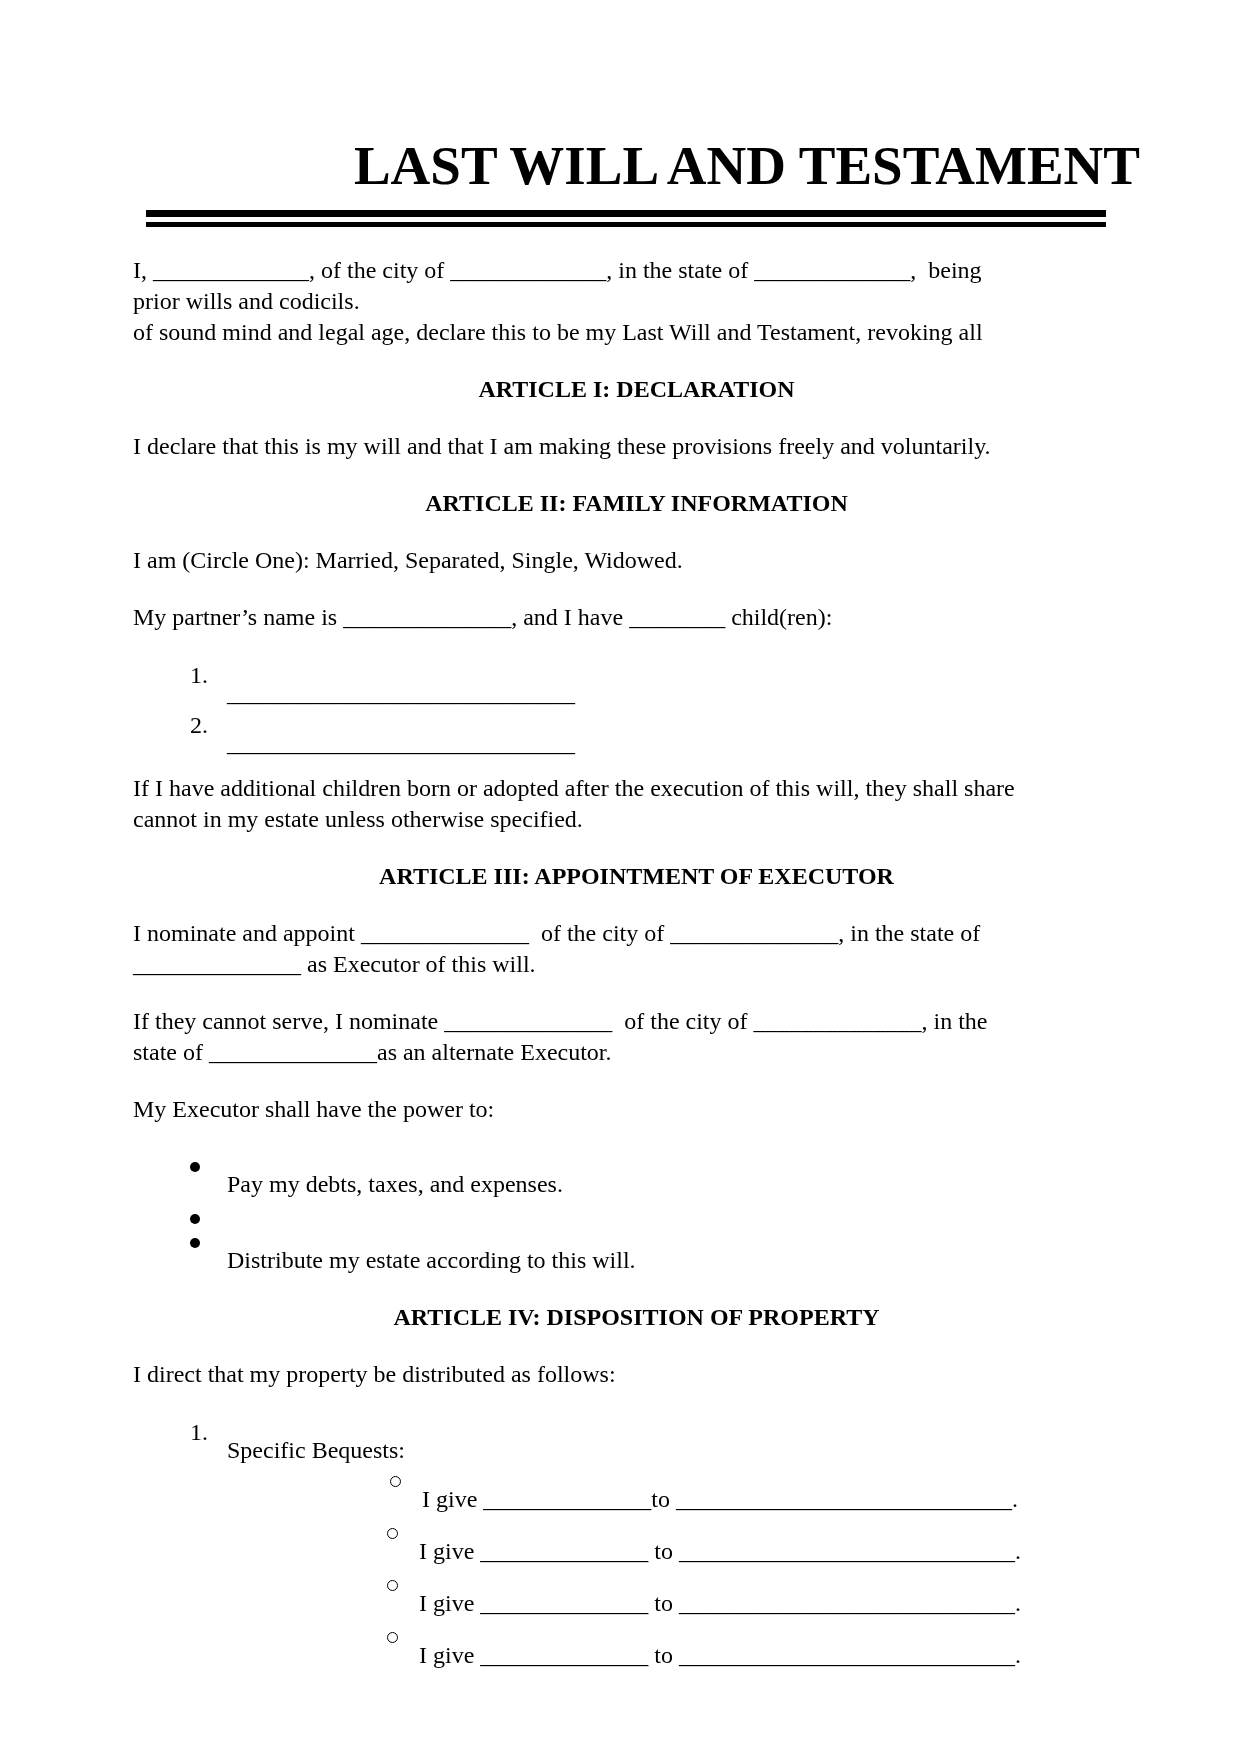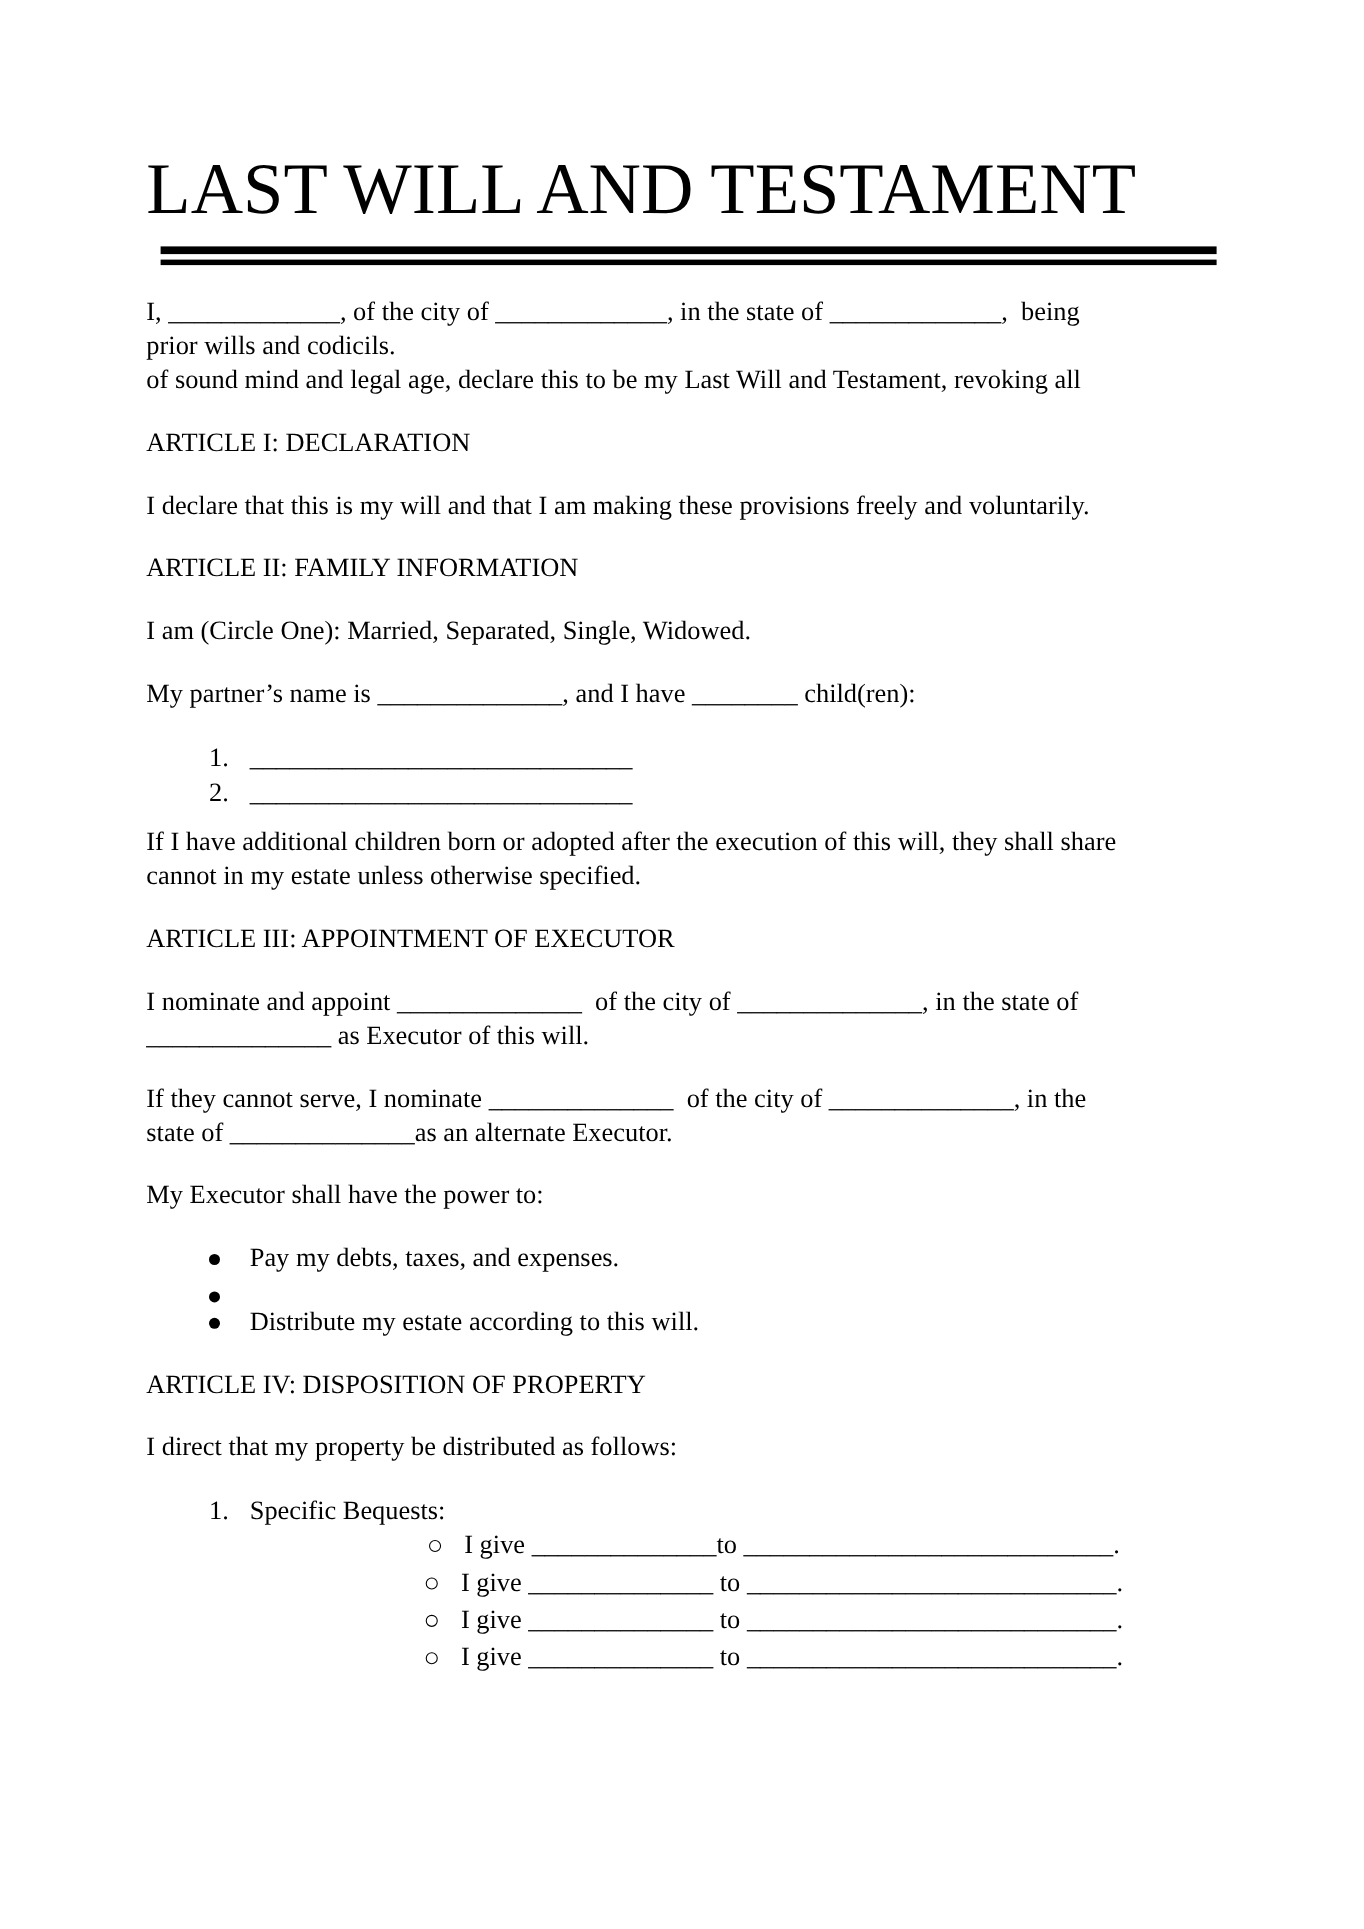--- a/index.html
+++ b/index.html
@@ -11,48 +11,48 @@
     font-family: "Liberation Serif", serif;
   }
   .page {
     box-sizing: border-box;
     width: 1240px;
     height: 1754px;
     padding: 130px 100px 0 133px;
     overflow: hidden;
   }
   .doc-title {
-    font-size: 66px;
-    font-weight: normal;
+    font-size: 55px;
+    font-weight: bold;
     line-height: 1.3;
-    text-align: left;
+    text-align: right;
     white-space: pre;
   }
   .title-rule {
     margin: 8px 0 28px 13px;
     width: 960px;
     height: 5px;
     border-top: 7px solid #000;
     border-bottom: 5px solid #000;
   }
   .p, .heading, .li { font-size: 24px; line-height: 31px; }
   .p { margin: 0 0 26px 0; }
-  .heading { font-weight: normal; margin: 0 0 26px 0; white-space: pre; }
+  .heading { font-weight: bold; margin: 0 0 26px 0; white-space: pre; text-align: center; }
   .line { white-space: pre; }
   .bold { font-weight: normal; }
 
   .list { margin: 0 0 26px 0; }
   .list.tight { margin-bottom: 14px; }
   .li { display: flex; margin: 0 0 3px 0; }
   .li.num-row { margin: 0; line-height: 32px; }
   .indent1 { padding-left: 57px; }
   .indent2 { padding-left: 135px; justify-content: center; }
   .marker { flex: 0 0 37px; white-space: pre; }
   .indent2 .marker { flex: 0 0 32px; }
-  .li-text { white-space: pre; }
+  .li-text { white-space: pre; margin-top: 18px; }
 
   .dot {
     display: block;
     width: 10px; height: 10px;
     background: #000;
     border-radius: 50%;
     margin-top: 11px;
   }
   .circle {
     display: block;

